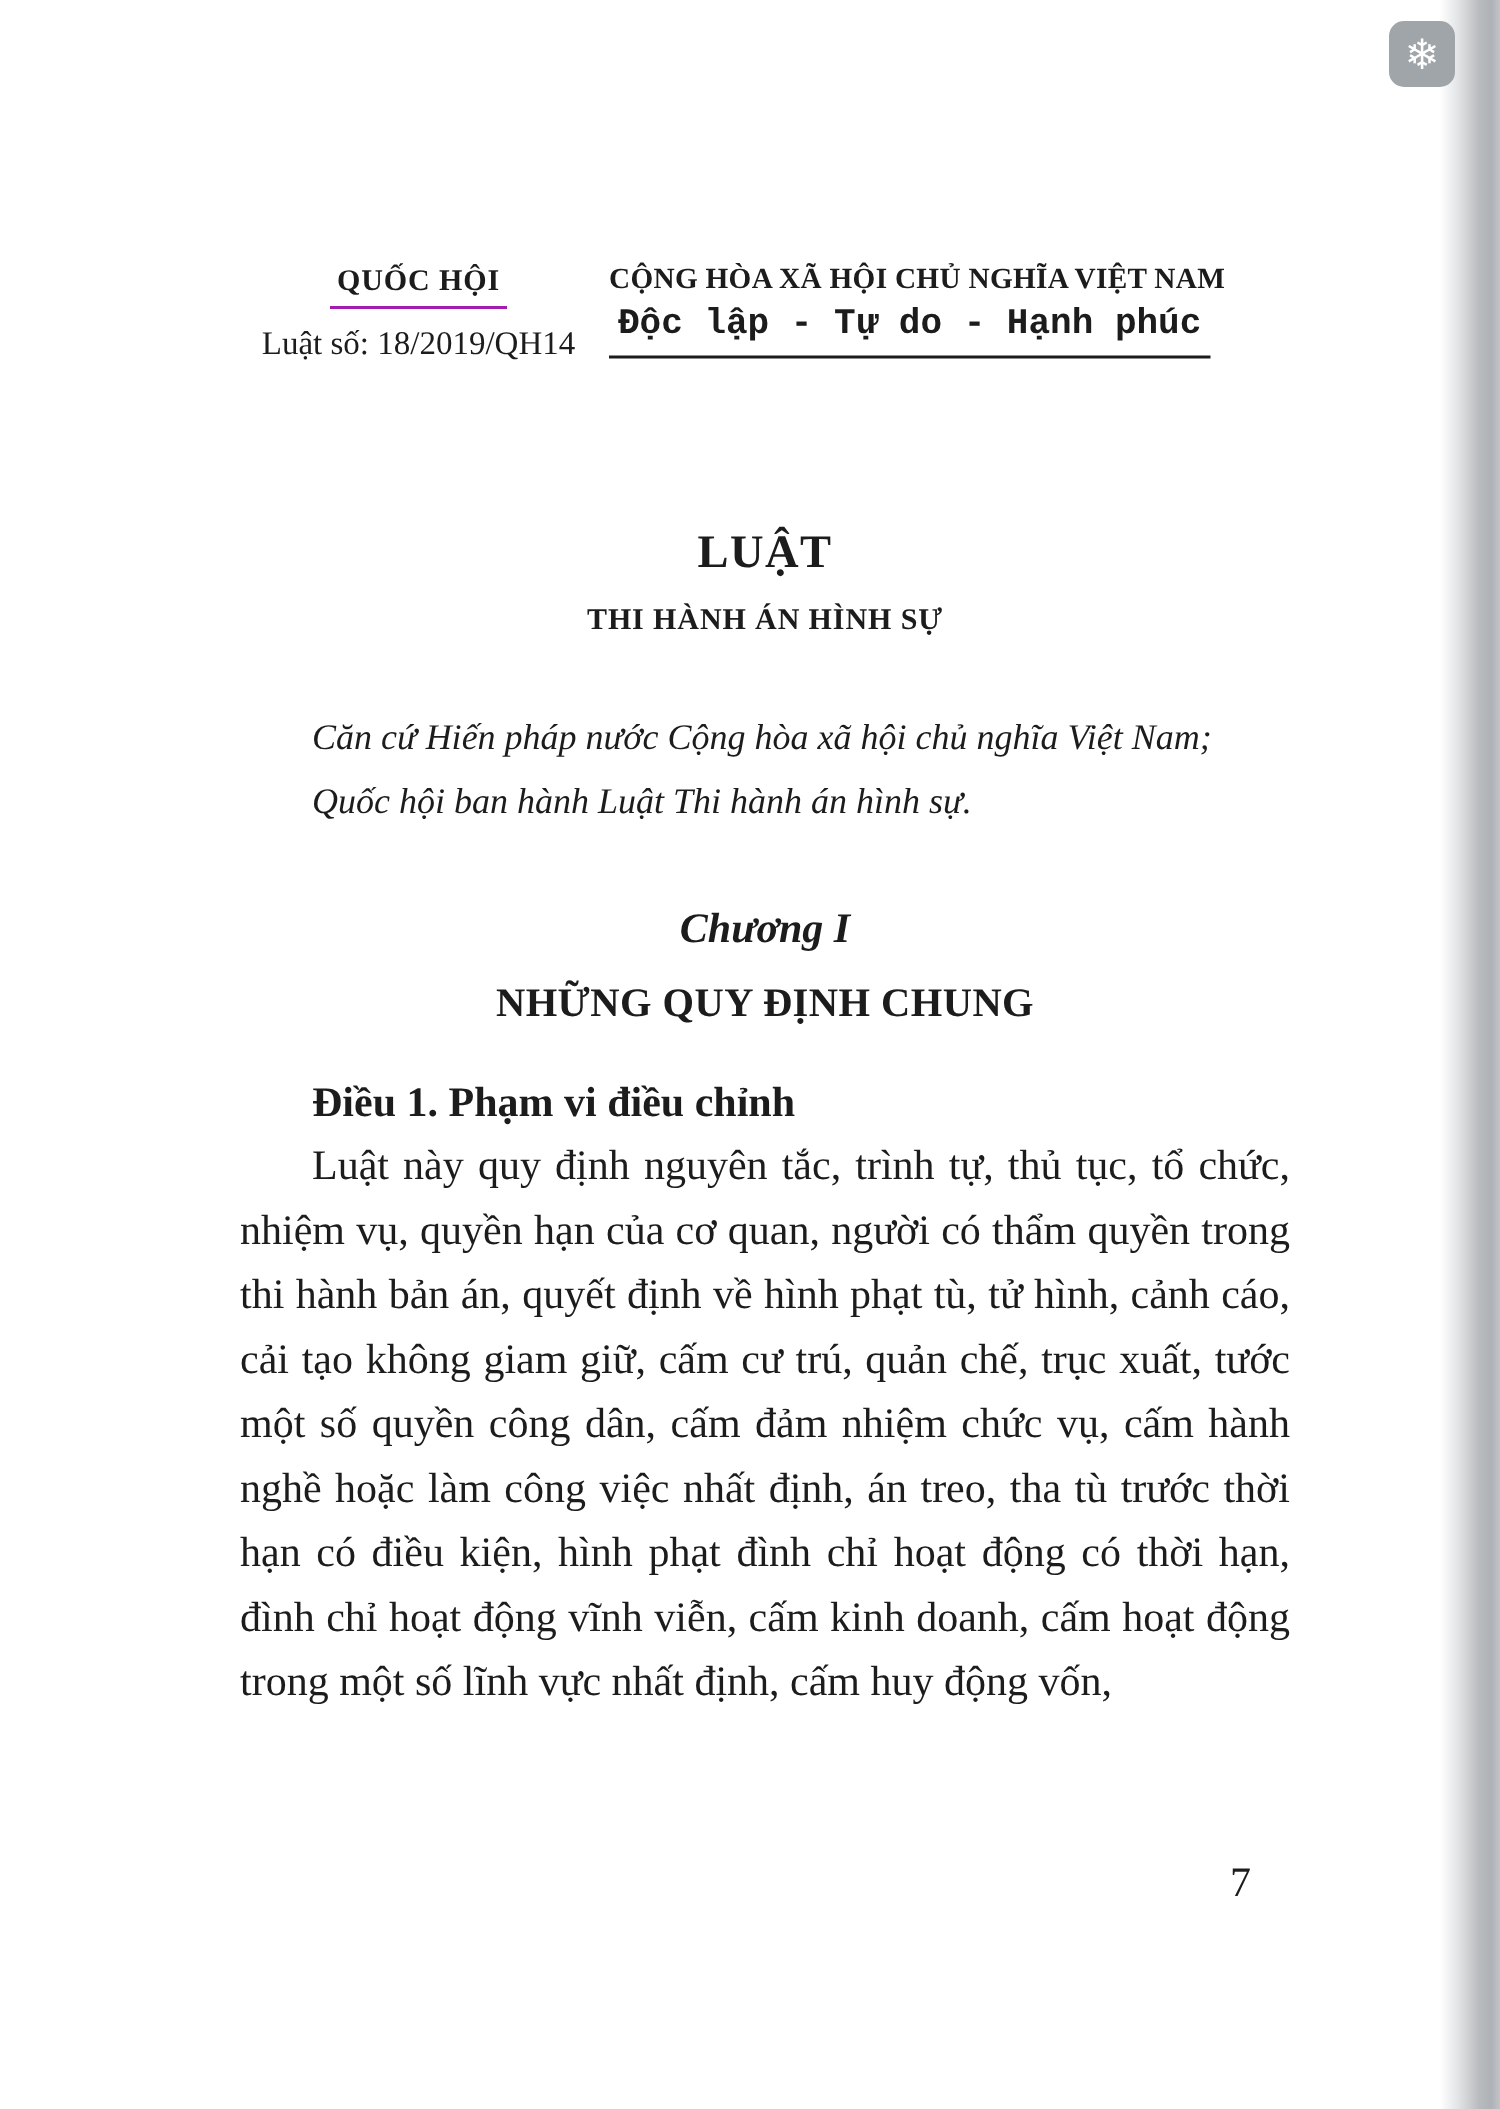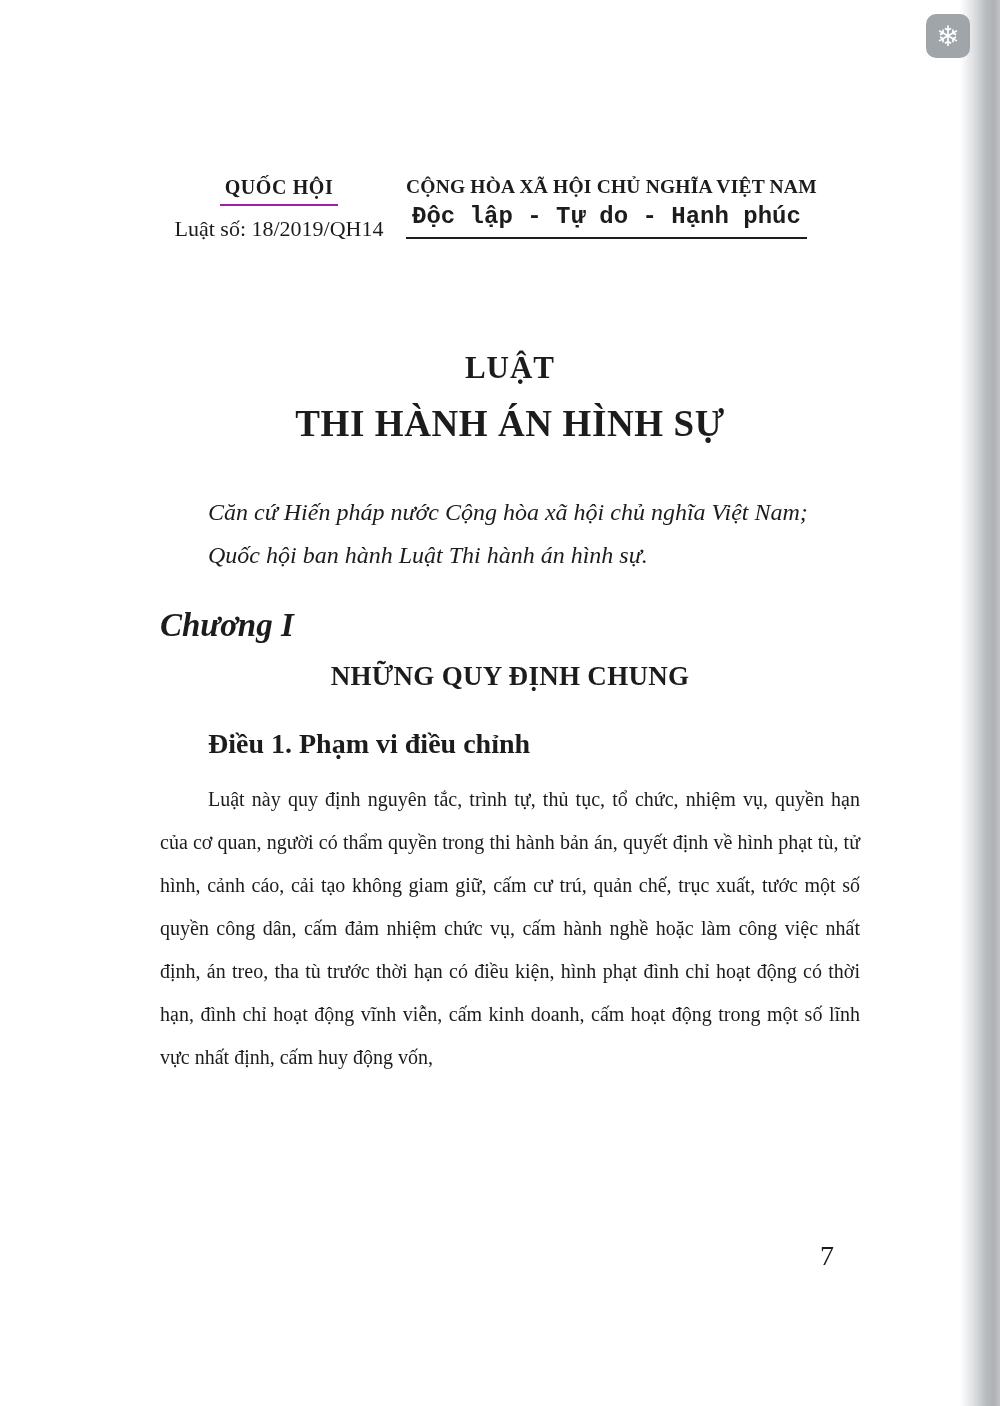--- a/index.html
+++ b/index.html
@@ -54,27 +54,27 @@
     display: inline-block;
     font-weight: bold;
     font-size: 24px;
     border-bottom: 2px solid #1c1c1c;
     padding: 2px 6px 7px 6px;
     margin-top: 3px;
     white-space: nowrap;
     font-family: Liberation Mono, monospace;
   }
   .law-title-1 { margin-top: 108px; text-align: center; font-weight: bold; font-size: 31px; letter-spacing: 1px; }
-  .law-title-2 { margin-top: 16px; text-align: center; font-weight: bold; font-size: 37px; letter-spacing: 0.6px; }
+  .law-title-2 { margin-top: 16px; text-align: center; font-weight: bold; font-size: 20px; letter-spacing: 0.6px; }
   .preamble { margin-top: 46px; font-style: italic; font-size: 24px; line-height: 43px; text-align: justify; }
   .preamble p { margin: 0; text-indent: 48px; }
-  .chapter-number { margin-top: 30px; font-weight: bold; font-style: italic; font-size: 33px; }
+  .chapter-number { margin-top: 47px; text-align: center; font-weight: bold; font-style: italic; font-size: 28px; }
   .chapter-title { margin-top: 17px; text-align: center; font-weight: bold; font-size: 27px; letter-spacing: 0.3px; }
   .article-heading { margin-top: 36px; font-weight: bold; font-size: 28px; text-indent: 48px; }
-  .article-body { margin-top: 18px; font-size: 20px; line-height: 43px; text-align: justify; }
+  .article-body { margin-top: 4px; font-size: 28px; line-height: 43px; text-align: justify; }
   .article-body p { margin: 0; text-indent: 48px; }
   .page-number {
     position: absolute;
     top: 1240px;
     right: 166px;
     font-size: 28px;
     z-index: 3;
     background: #ffffff;
     padding-left: 6px;
   }

